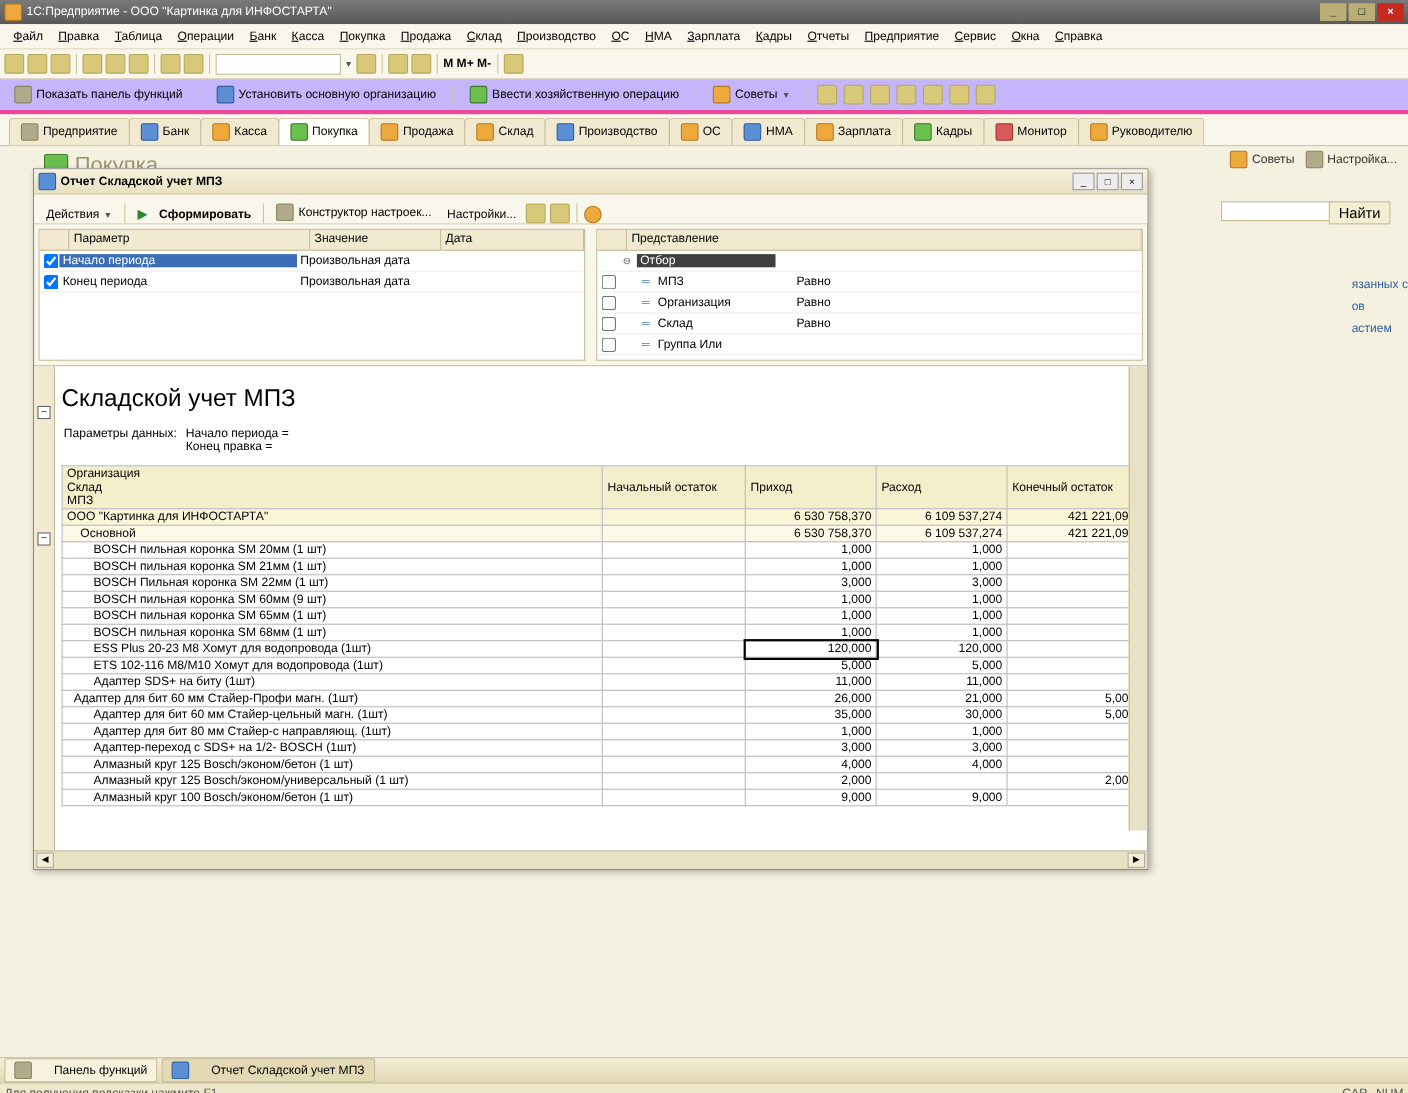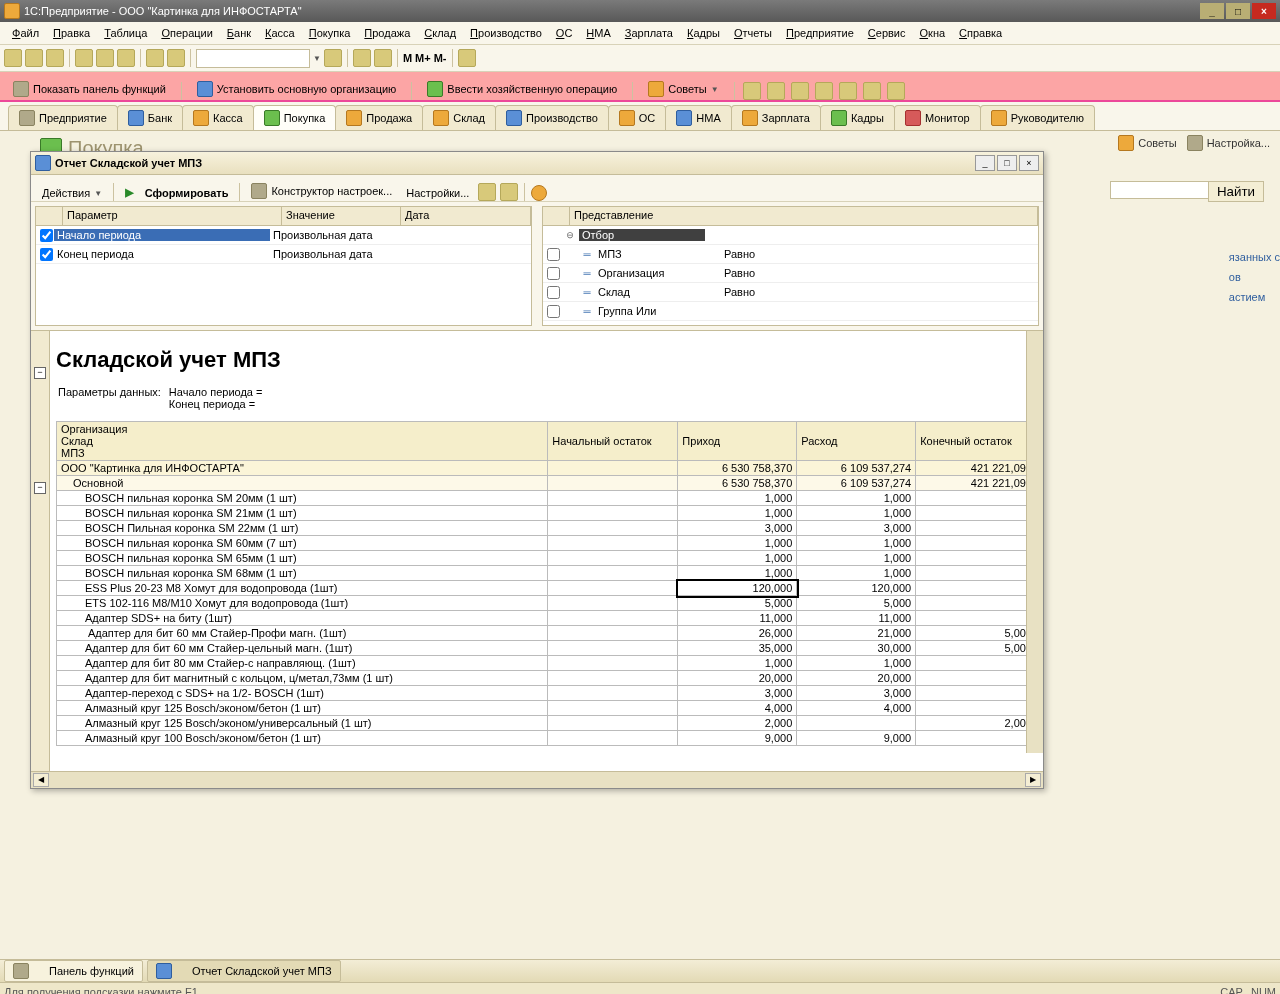--- a/index.html
+++ b/index.html
@@ -9,21 +9,21 @@
 .titlebar .btn{width:24px;height:16px;display:flex;align-items:center;justify-content:center;font-weight:bold;font-size:10px}
 .btn-min{background:#b9ae74;color:#000}
 .btn-max{background:#b9ae74;color:#000}
 .btn-close{background:#c62a1f;color:#fff}
 .menubar{background:#f9f6eb;height:22px;display:flex;align-items:center;padding:0 6px;gap:2px;border-bottom:1px solid #d8d2b8}
 .menubar span{padding:2px 6px;cursor:default}
 .menubar span u{text-decoration:underline}
 .toolbar{background:#f9f6eb;height:26px;display:flex;align-items:center;padding:0 4px;gap:3px;border-bottom:1px solid #d8d2b8}
 .tb-ico{width:16px;height:16px;background:#d8c97a;border:1px solid #b5a85a;border-radius:2px}
 .tb-sep{width:1px;height:18px;background:#ccc2a0;margin:0 2px}
-.toolbar2{background:#fca5a5;height:28px;display:flex;align-items:flex-end;padding:0 6px;gap:6px;border-bottom:2px solid #ec4899}
+.toolbar2{background:#c4b5fd;height:28px;display:flex;align-items:center;padding:0 6px;gap:6px;border-bottom:4px solid #ec4899}
 .tb2-btn{display:flex;align-items:center;gap:4px;padding:2px 6px;border:1px solid transparent}
 .nav-tabs{background:#f9f6eb;height:28px;display:flex;align-items:flex-end;padding:0 8px;gap:0;border-bottom:1px solid #c5bc99}
 .nav-tab{display:flex;align-items:center;gap:4px;padding:4px 10px;background:#f1ead0;border:1px solid #c5bc99;border-bottom:none;border-radius:4px 4px 0 0;margin-right:-1px;position:relative}
 .nav-tab.active{background:#fffef8;z-index:2}
 .content-area{position:relative;background:#f5f1e0;height:calc(100% - 22px - 22px - 26px - 28px - 28px - 22px - 18px)}
 .bg-title{position:absolute;top:6px;left:40px;font-size:20px;color:#9d936f;display:flex;align-items:center;gap:6px}
 .right-panel{position:absolute;right:6px;top:0;display:flex;gap:10px;padding:4px}
 .right-panel .rp-item{display:flex;align-items:center;gap:4px;color:#333}
 .report-window{position:absolute;top:20px;left:30px;width:1012px;height:636px;background:#f9f6eb;border:1px solid #8a8a8a;box-shadow:2px 2px 6px rgba(0,0,0,0.3);display:flex;flex-direction:column}
 .rw-titlebar{height:22px;background:linear-gradient(#f7f2dd,#e9e0bf);display:flex;align-items:center;justify-content:space-between;padding:0 4px;border-bottom:1px solid #c5bc99}
@@ -49,21 +49,21 @@
 .filter-row .fexp{width:18px;text-align:center;color:#666;font-size:9px}
 .filter-row .fico{width:16px;text-align:center;color:#4a7ab5;font-size:10px}
 .filter-row .fname{flex:0 0 120px;padding:0 3px}
 .filter-row .fname.sel{background:#404040;color:#fff}
 .filter-row .fcond{flex:1;padding:0 3px}
 .rw-report{flex:1;display:flex;overflow:hidden;border-top:1px solid #c5bc99;position:relative}
 .outline{width:18px;background:#f1ead0;border-right:1px solid #c5bc99;position:relative}
 .outline .ob{position:absolute;width:10px;height:10px;border:1px solid #666;background:#fff;font-size:9px;line-height:9px;text-align:center;left:3px}
 .report-body{flex:1;overflow:auto;background:#fff}
 .rpt-inner{padding:12px 6px 0 6px}
-.rpt-title{font-size:22px;font-weight:bold;padding:4px 0 10px 0}
+.rpt-title{font-size:22px;font-weight:normal;padding:4px 0 10px 0}
 .rpt-params{font-size:11px;padding-bottom:8px}
 .rpt-params td{padding:1px 6px 1px 0;vertical-align:top}
 table.data{border-collapse:collapse;width:100%}
 table.data th,table.data td{border:1px solid #bbb;padding:1px 4px;font-size:11px;white-space:nowrap}
 table.data th{background:#f5eecb;text-align:left;font-weight:normal}
 table.data td.num{text-align:right}
 table.data td.sel{background:#fff;outline:2px solid #000}
 table.data tr.grp td{background:#fbf5d8}
 table.data tr.grp2 td{background:#fdf9e8}
 .hscroll{height:16px;background:#e8e1c3;border-top:1px solid #c5bc99;display:flex;align-items:center;justify-content:space-between;padding:0 2px}
@@ -363,21 +363,21 @@
       </div>
       <div class="report-body">
         <div class="rpt-inner">
           <div class="rpt-title">Складской учет МПЗ</div>
           <table class="rpt-params">
               <tbody>
                 <tr>
             <td>Параметры данных:</td>
             <td>
                     <div>Начало периода =</div>
-                    <div>Конец периода =</div>
+                    <div>Конец правка =</div>
                   </td>
           </tr>
               </tbody>
             </table>
           <table class="data">
             <thead>
               <tr>
                 <th style="width:400px">
                     <div>Организация</div>
                     <div>Склад</div>
@@ -419,21 +419,21 @@
                   <td class="num"></td>
                 </tr>
                 <tr>
                   <td style="padding-left:28px">BOSCH Пильная коронка SM 22мм (1 шт)</td>
                   <td class="num"></td>
                   <td class="num">3,000</td>
                   <td class="num">3,000</td>
                   <td class="num"></td>
                 </tr>
                 <tr>
-                  <td style="padding-left:28px">BOSCH пильная коронка SM 60мм (7 шт)</td>
+                  <td style="padding-left:28px">BOSCH пильная коронка SM 60мм (9 шт)</td>
                   <td class="num"></td>
                   <td class="num">1,000</td>
                   <td class="num">1,000</td>
                   <td class="num"></td>
                 </tr>
                 <tr>
                   <td style="padding-left:28px">BOSCH пильная коронка SM 65мм (1 шт)</td>
                   <td class="num"></td>
                   <td class="num">1,000</td>
                   <td class="num">1,000</td>
@@ -461,45 +461,38 @@
                   <td class="num"></td>
                 </tr>
                 <tr>
                   <td style="padding-left:28px">Адаптер SDS+ на биту       (1шт)</td>
                   <td class="num"></td>
                   <td class="num">11,000</td>
                   <td class="num">11,000</td>
                   <td class="num"></td>
                 </tr>
                 <tr>
-                  <td style="padding-left:31px">Адаптер для бит 60 мм Стайер-Профи  магн.    (1шт)</td>
+                  <td style="padding-left:10px">Адаптер для бит 60 мм Стайер-Профи  магн.    (1шт)</td>
                   <td class="num"></td>
                   <td class="num">26,000</td>
                   <td class="num">21,000</td>
                   <td class="num">5,000</td>
                 </tr>
                 <tr>
                   <td style="padding-left:28px">Адаптер для бит 60 мм Стайер-цельный магн.  (1шт)</td>
                   <td class="num"></td>
                   <td class="num">35,000</td>
                   <td class="num">30,000</td>
                   <td class="num">5,000</td>
                 </tr>
                 <tr>
                   <td style="padding-left:28px">Адаптер для бит 80 мм Стайер-с направляющ.  (1шт)</td>
                   <td class="num"></td>
                   <td class="num">1,000</td>
                   <td class="num">1,000</td>
-                  <td class="num"></td>
-                </tr>
-                <tr>
-                  <td style="padding-left:28px">Адаптер для бит магнитный с кольцом, ц/метал,73мм (1 шт)</td>
-                  <td class="num"></td>
-                  <td class="num">20,000</td>
-                  <td class="num">20,000</td>
                   <td class="num"></td>
                 </tr>
                 <tr>
                   <td style="padding-left:28px">Адаптер-переход с SDS+ на 1/2- BOSCH      (1шт)</td>
                   <td class="num"></td>
                   <td class="num">3,000</td>
                   <td class="num">3,000</td>
                   <td class="num"></td>
                 </tr>
                 <tr>

